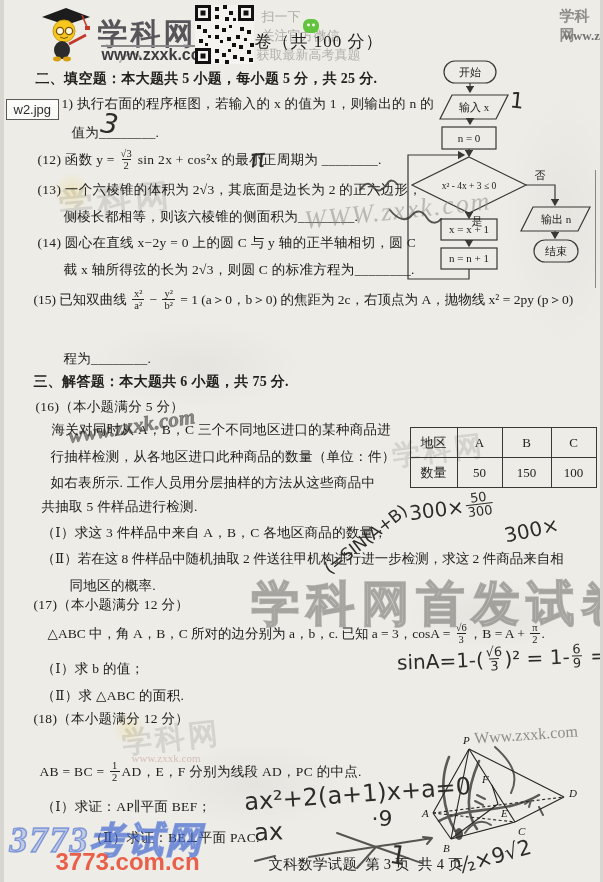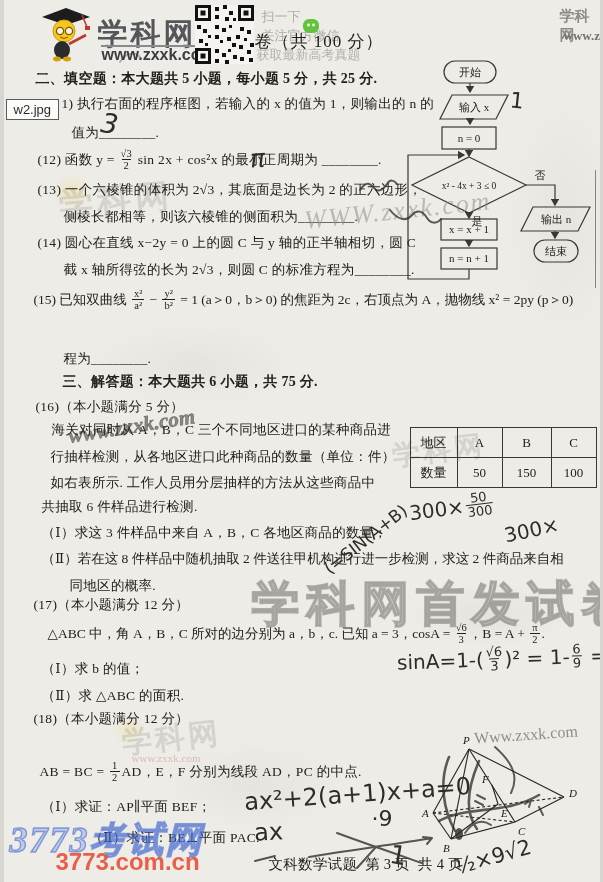--- a/index.html
+++ b/index.html
@@ -107,27 +107,27 @@
   <div class="line" style="left:60px;top:208px;">侧棱长都相等，则该六棱锥的侧面积为________.</div>
 
   <div class="line" style="left:34px;top:234px;">(14) 圆心在直线 x−2y = 0 上的圆 C 与 y 轴的正半轴相切，圆 C</div>
   <div class="line" style="left:60px;top:261px;">截 x 轴所得弦的长为 2√3，则圆 C 的标准方程为________.</div>
 
   <div class="line tight" style="left:30px;top:288px;">
     <span>(15) 已知双曲线 </span><span class="frac"><span>x²</span><span class="fd">a²</span></span><span> − </span><span class="frac"><span>y²</span><span class="fd">b²</span></span><span> = 1 (a＞0，b＞0) 的焦距为 2c，右顶点为 A，抛物线 x² = 2py (p＞0)</span>
   </div>
   <div class="line" style="left:60px;top:350px;">程为________.</div>
 
-  <div class="line bold" style="left:30px;top:373px;margin-left:29px;">三、解答题：本大题共 6 小题，共 75 分.</div>
+  <div class="line bold" style="left:30px;top:373px;">三、解答题：本大题共 6 小题，共 75 分.</div>
 
   <div class="line" style="left:32px;top:398px;">(16)（本小题满分 5 分）</div>
   <div class="line" style="left:48px;top:421px;">海关对同时从 A，B，C 三个不同地区进口的某种商品进</div>
   <div class="line" style="left:47px;top:448px;">行抽样检测，从各地区进口此种商品的数量（单位：件）</div>
   <div class="line" style="left:47px;top:474px;">如右表所示. 工作人员用分层抽样的方法从这些商品中</div>
-  <div class="line" style="left:38px;top:498px;">共抽取 6 件样品进行检测.</div>
+  <div class="line" style="left:38px;top:498px;">共抽取 5 件样品进行检测.</div>
   <div class="line" style="left:38px;top:524px;">（Ⅰ）求这 3 件样品中来自 A，B，C 各地区商品的数量；</div>
   <div class="line tight" style="left:38px;top:550px;">（Ⅱ）若在这 8 件样品中随机抽取 2 件送往甲机构进行进一步检测，求这 2 件商品来自相</div>
   <div class="line" style="left:66px;top:577px;">同地区的概率.</div>
 
   <table class="sample">
     <tbody>
         <tr>
       <td class="c0">地区</td>
       <td class="c1">A</td>
       <td class="c2">B</td>

